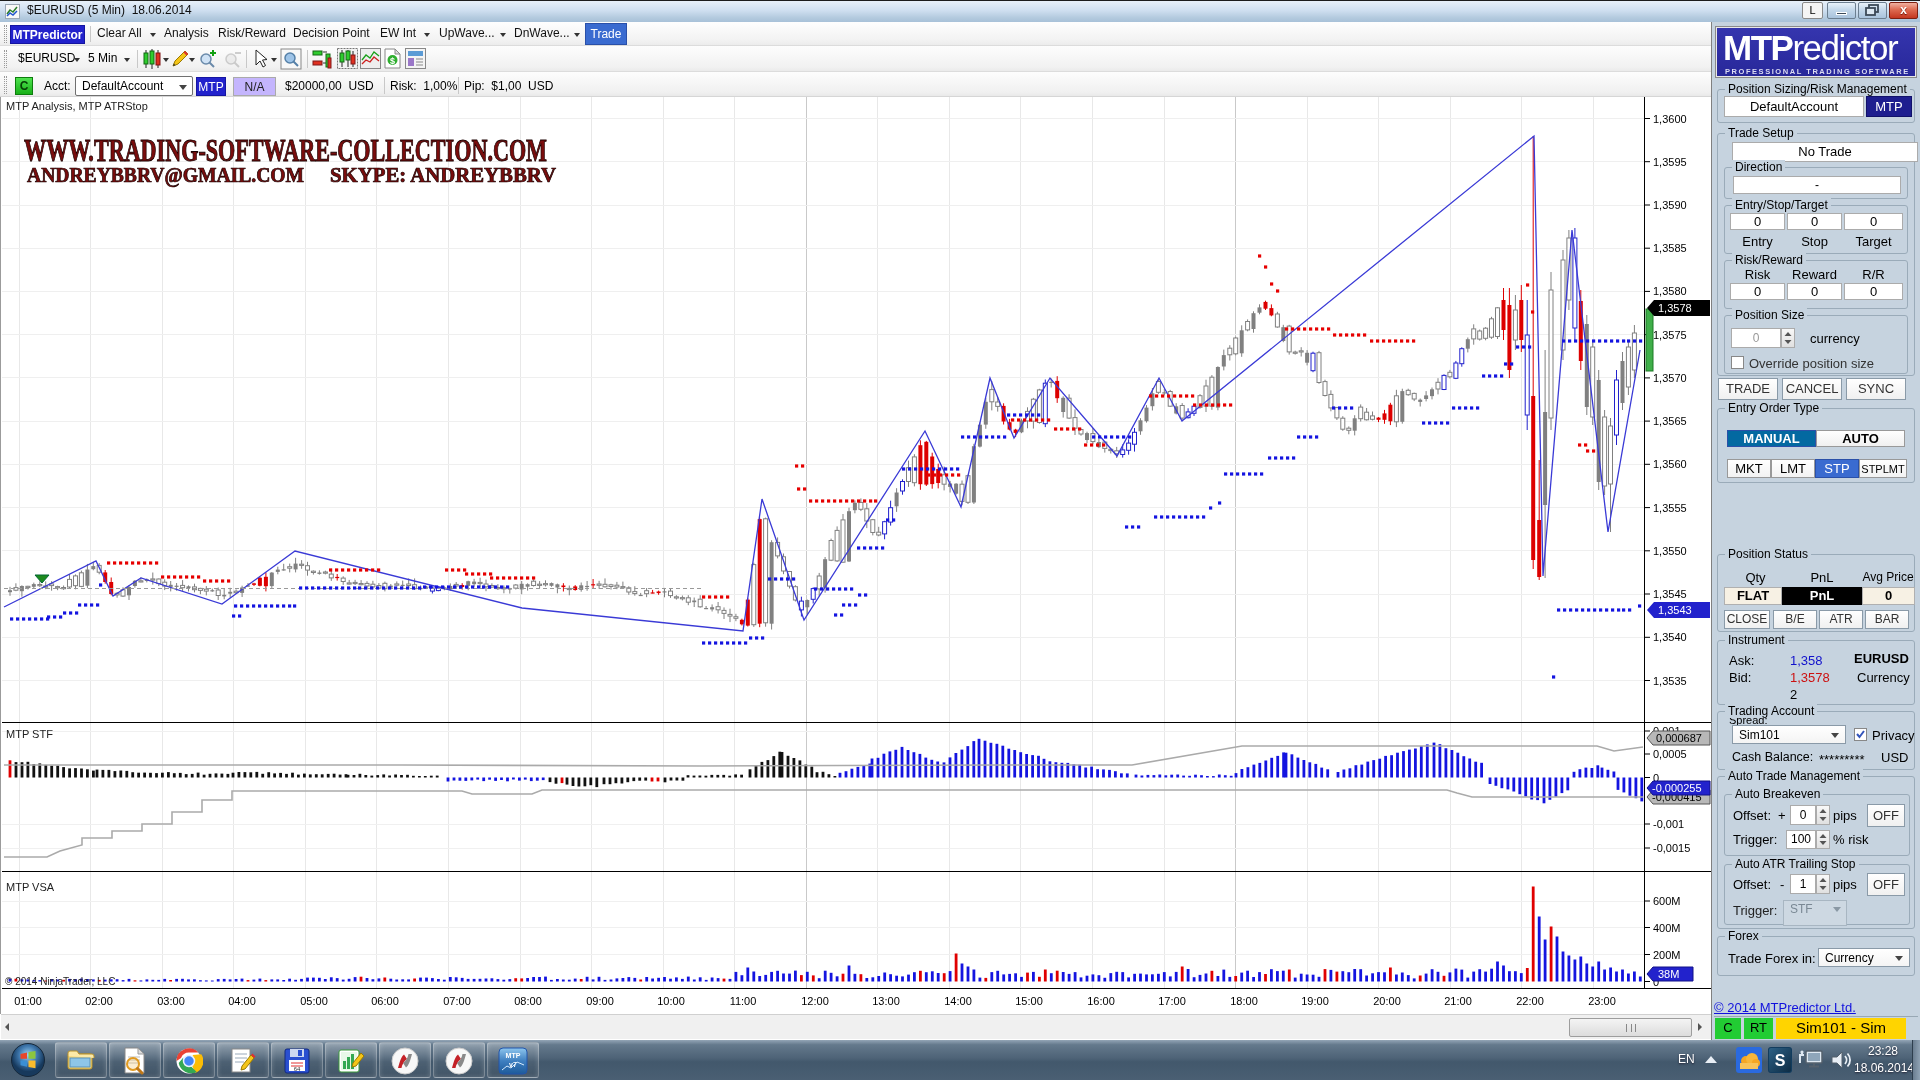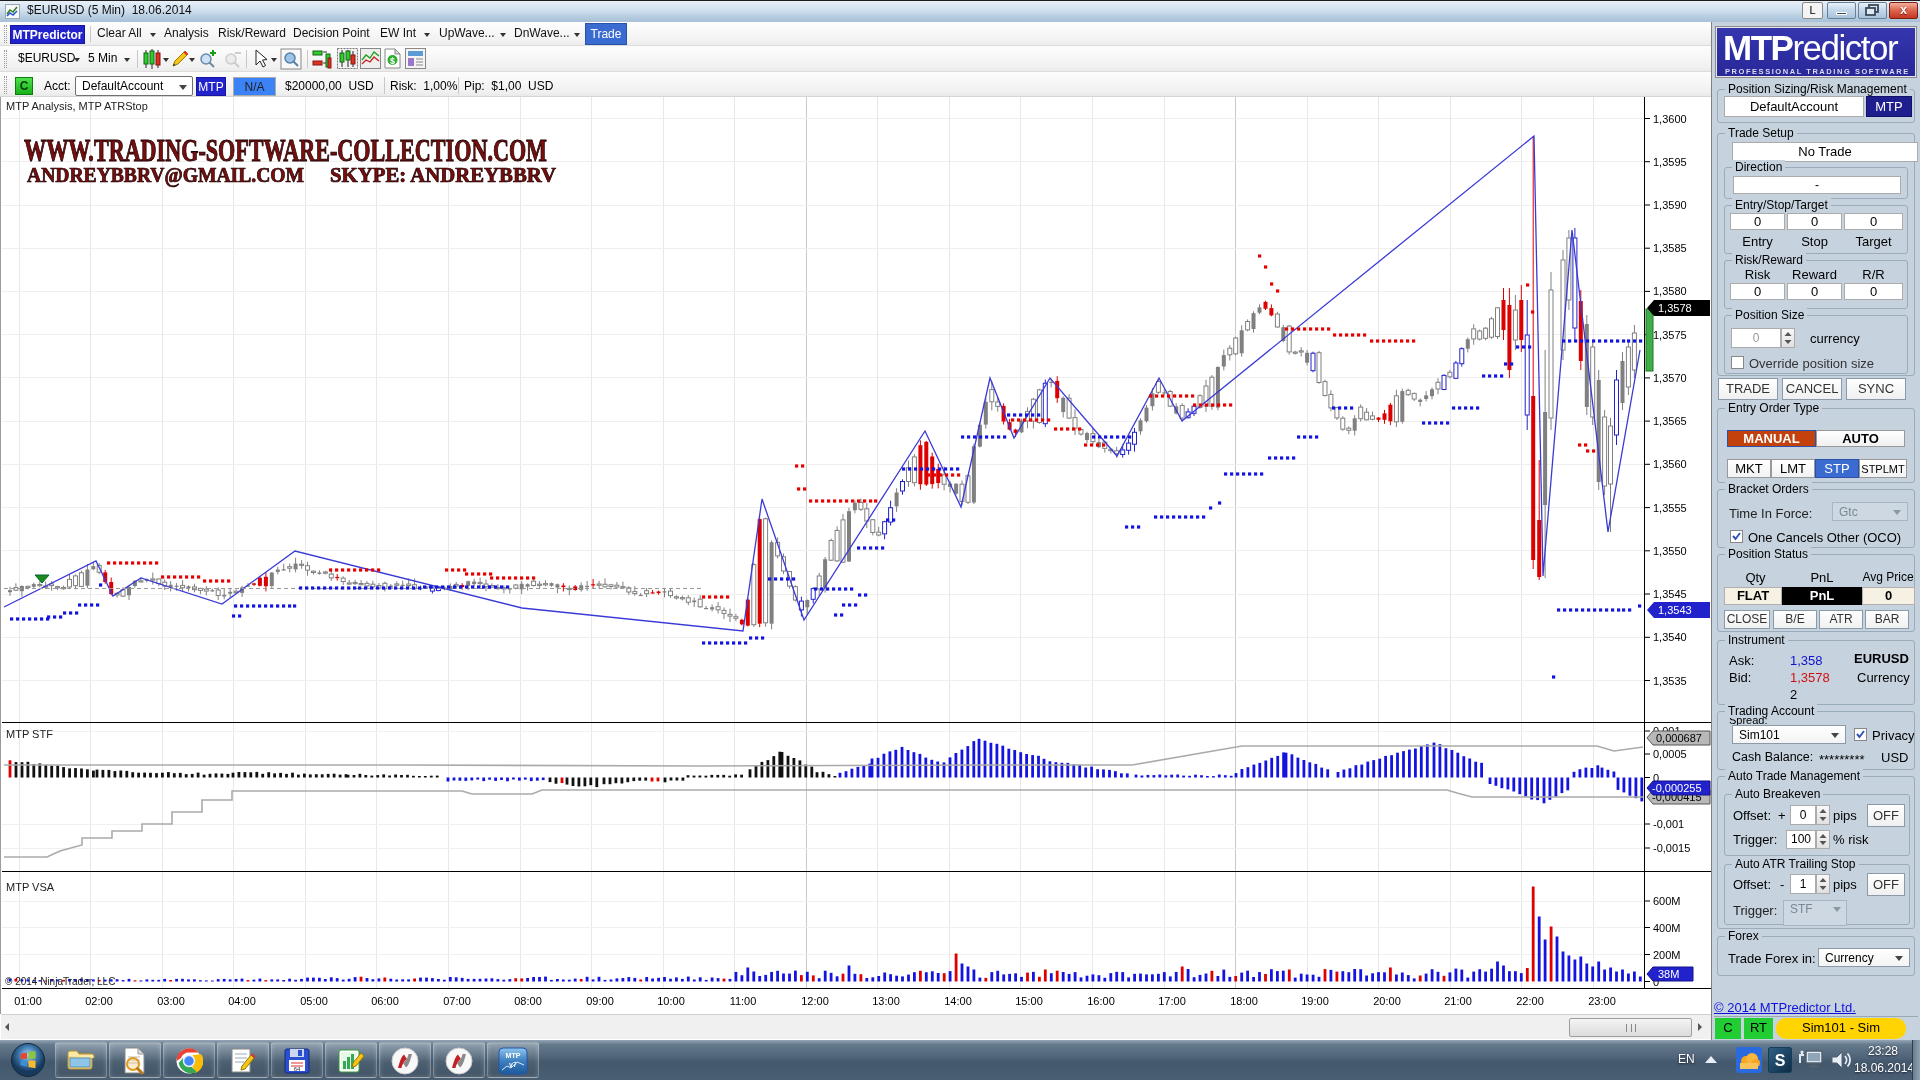--- a/index.html
+++ b/index.html
@@ -159,21 +159,21 @@
       <line x1="11" y1="17" x2="18" y2="17" stroke="#888"></line>
     </svg>
 <div class="abs grip" style="left:4px;top:76px;height:18px;"></div>
 <div class="abs" style="left:15px;top:77px;width:18px;height:18px;background:linear-gradient(180deg,#4fe24f,#18b018);border:1px solid #0d7d0d;color:#063;text-align:center;font-weight:bold;line-height:17px;color:#064006;">C</div>
 <div class="abs" style="left:44px;top:79px;">Acct:</div>
 <div class="abs" style="left:75px;top:76px;width:118px;height:20px;background:#fff;border:1px solid #707070;border-radius:2px;">
 <div style="position:absolute;left:6px;top:2px;">DefaultAccount</div>
 <div class="darr2" style="right:5px;top:8px;"></div>
     </div>
 <div class="abs" style="left:196px;top:77px;width:30px;height:19px;background:#2222cc;border:1px solid #1515a0;color:#fff;text-align:center;line-height:18px;">MTP</div>
-<div class="abs" style="left:233px;top:77px;width:43px;height:19px;background:#3b82f6;border:1px solid #aaa;color:#222;text-align:center;line-height:18px;">N/A</div>
+<div class="abs" style="left:233px;top:77px;width:43px;height:19px;background:#c4b5fd;border:1px solid #aaa;color:#222;text-align:center;line-height:18px;">N/A</div>
 <div class="abs" style="left:285px;top:79px;">$20000,00&nbsp; USD</div>
 <div class="abs tsep" style="left:384px;top:77px;height:17px;"></div>
 <div class="abs" style="left:390px;top:79px;">Risk:&nbsp; 1,00%</div>
 <div class="abs tsep" style="left:458px;top:77px;height:17px;"></div>
 <div class="abs" style="left:464px;top:79px;">Pip:&nbsp; $1,00&nbsp; USD</div>
 <div class="abs" id="chartwrap">
 <svg class="abs" style="left:1px;top:0;" width="1710" height="917">
 <rect x="0" y="0" width="1710" height="917" fill="#ffffff"></rect>
 <g shape-rendering="crispEdges">
           <line x1="17.2" y1="0" x2="17.2" y2="891" stroke="#e8e8e8" stroke-width="1"></line>
@@ -1852,35 +1852,26 @@
   <div class="abs" style="left:85px;top:15px;font-size:13px;">currency</div>
   <div class="abs chk" style="left:6px;top:40px;"></div>
   <div class="abs" style="left:24px;top:40px;font-size:13px;color:#333;">Override position size</div>
 </div>
 </div>
 <div class="abs btn3d" style="left:6px;top:356px;width:60px;height:22px;line-height:20px;font-size:13px;">TRADE</div>
 <div class="abs btn3d" style="left:70px;top:356px;width:60px;height:22px;line-height:20px;font-size:13px;">CANCEL</div>
 <div class="abs btn3d" style="left:134px;top:356px;width:60px;height:22px;line-height:20px;font-size:13px;">SYNC</div>
 <div class="abs grp" style="left:5px;top:386px;width:198px;height:75px;">
 <div class="grplabel">Entry Order Type</div>
-<div class="abs" style="left:9px;top:21px;width:89px;height:17px;background:#c2410c;border:1px solid #2a50a8;color:#fff;font-weight:bold;text-align:center;line-height:16px;font-size:13px;">MANUAL</div>
+<div class="abs" style="left:9px;top:21px;width:89px;height:17px;background:#0369a1;border:1px solid #2a50a8;color:#fff;font-weight:bold;text-align:center;line-height:16px;font-size:13px;">MANUAL</div>
 <div class="abs" style="left:98px;top:21px;width:89px;height:17px;background:linear-gradient(180deg,#fff,#f0f0f0);border:1px solid #999;color:#000;font-weight:bold;text-align:center;line-height:16px;font-size:13px;">AUTO</div>
 <div class="abs" style="left:9px;top:50px;width:44px;height:19px;background:linear-gradient(180deg,#fff,#f2f2f2);border:1px solid #999;text-align:center;line-height:18px;font-size:13px;">MKT</div>
 <div class="abs" style="left:53px;top:50px;width:44px;height:19px;background:linear-gradient(180deg,#fff,#f2f2f2);border:1px solid #999;text-align:center;line-height:18px;font-size:13px;">LMT</div>
 <div class="abs" style="left:97px;top:50px;width:44px;height:19px;background:#3a6bd0;border:1px solid #2a50a8;color:#fff;text-align:center;line-height:18px;font-size:13px;">STP</div>
 <div class="abs" style="left:141px;top:50px;width:48px;height:19px;background:linear-gradient(180deg,#fff,#f2f2f2);border:1px solid #999;text-align:center;line-height:18px;font-size:11px;">STPLMT</div>
-</div>
-<div class="abs grp" style="left:5px;top:467px;width:198px;height:59px;">
-<div class="grplabel">Bracket Orders</div>
-<div class="abs" style="left:11px;top:16px;font-size:13px;color:#222;">Time In Force:</div>
-<div class="abs ddisab" style="left:114px;top:12px;width:76px;height:19px;line-height:18px;"><span style="margin-left:6px;">Gtc</span><span class="darr2" style="right:6px;top:7px;border-top-color:#8a98a4;"></span></div>
-<div class="abs chk" style="left:12px;top:40px;"><svg width="11" height="11">
-            <polyline points="2,5 4.5,8 9,2" fill="none" stroke="#3355bb" stroke-width="2"></polyline>
-          </svg></div>
-<div class="abs" style="left:30px;top:40px;font-size:13px;">One Cancels Other (OCO)</div>
 </div>
 <div class="abs grp" style="left:5px;top:532px;width:198px;height:78px;padding-left:10px;">
 <div class="grplabel">Position Status</div>
 <div class="abs" style="left:11px;top:15px;width:53px;text-align:center;font-size:13px;">Qty</div>
 <div class="abs" style="left:64px;top:15px;width:80px;text-align:center;font-size:13px;">PnL</div>
 <div class="abs" style="left:140px;top:15px;width:60px;text-align:center;font-size:12px;">Avg Price</div>
 <div class="abs cream" style="left:6px;top:32px;width:58px;height:18px;line-height:16px;font-size:13px;">FLAT</div>
 <div class="abs" style="left:64px;top:32px;width:80px;height:18px;background:#000;color:#fff;font-weight:bold;text-align:center;line-height:17px;font-size:13px;">PnL</div>
 <div class="abs cream" style="left:144px;top:32px;width:53px;height:18px;line-height:16px;font-size:13px;">0</div>
 <div class="abs btn3d" style="left:6px;top:55px;width:46px;height:19px;line-height:17px;font-size:12px;">CLOSE</div>
@@ -1948,21 +1939,21 @@
 </div>
 <div class="abs grp" style="left:5px;top:914px;width:198px;height:40px;">
 <div class="grplabel">Forex</div>
 <div class="abs" style="left:10px;top:14px;font-size:13px;">Trade Forex in:</div>
 <div class="abs ddown" style="left:100px;top:11px;width:92px;height:19px;line-height:18px;"><span style="margin-left:6px;">Currency</span><span class="darr2" style="right:6px;top:7px;"></span></div>
 </div>
 <div class="abs" style="left:2px;top:978px;font-size:13px;color:#1111dd;text-decoration:underline;">© 2014 MTPredictor Ltd.</div>
 <div class="abs" style="left:2px;top:994px;width:204px;height:23px;background:#c6d3df;border-top:1px solid #98a8b4;">
 <div class="abs" style="left:1px;top:1px;width:26px;height:21px;background:#22cc33;text-align:center;line-height:20px;font-size:13px;">C</div>
 <div class="abs" style="left:30px;top:1px;width:29px;height:21px;background:#22cc33;text-align:center;line-height:20px;font-size:13px;">RT</div>
-<div class="abs" style="left:62px;top:1px;width:130px;height:21px;background:#ffd400;text-align:center;line-height:20px;font-size:13px;border-radius:10px;">Sim101 - Sim</div>
+<div class="abs" style="left:62px;top:1px;width:130px;height:21px;background:#ffd400;text-align:center;line-height:20px;font-size:15px;">Sim101 - Sim</div>
 </div>
 </div>
 <div class="abs" id="taskbar">
 <svg class="abs" style="left:8px;top:1px;" width="40" height="38">
 <defs>
           <radialGradient id="orb" cx="0.5" cy="0.35">
             <stop offset="0" stop-color="#9fd4f5"></stop>
             <stop offset="0.55" stop-color="#3e77ad"></stop>
             <stop offset="1" stop-color="#17395c"></stop>
           </radialGradient>

